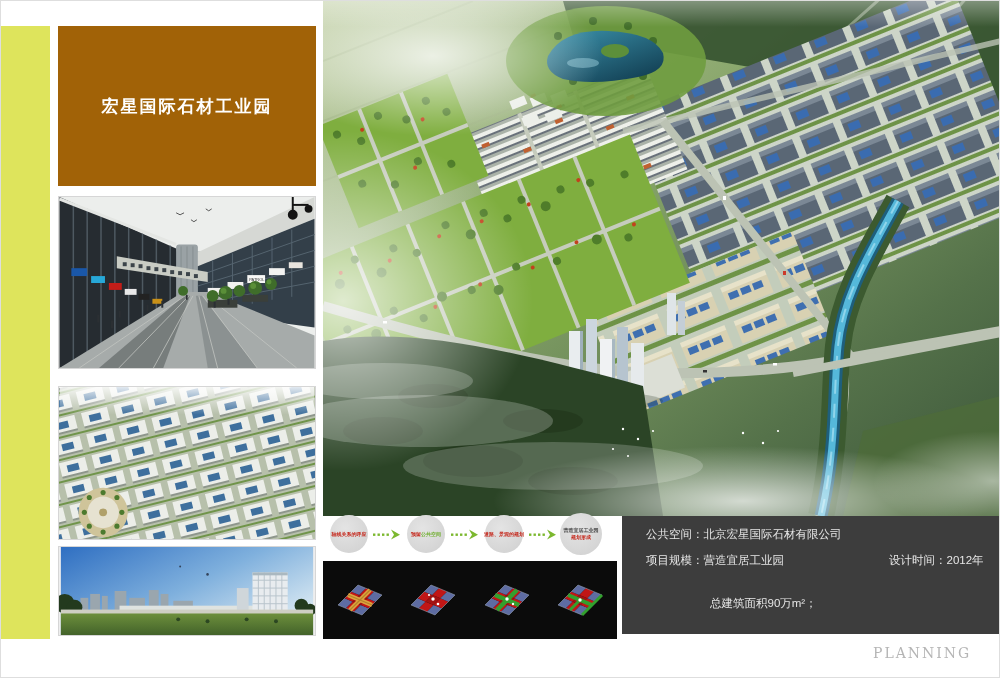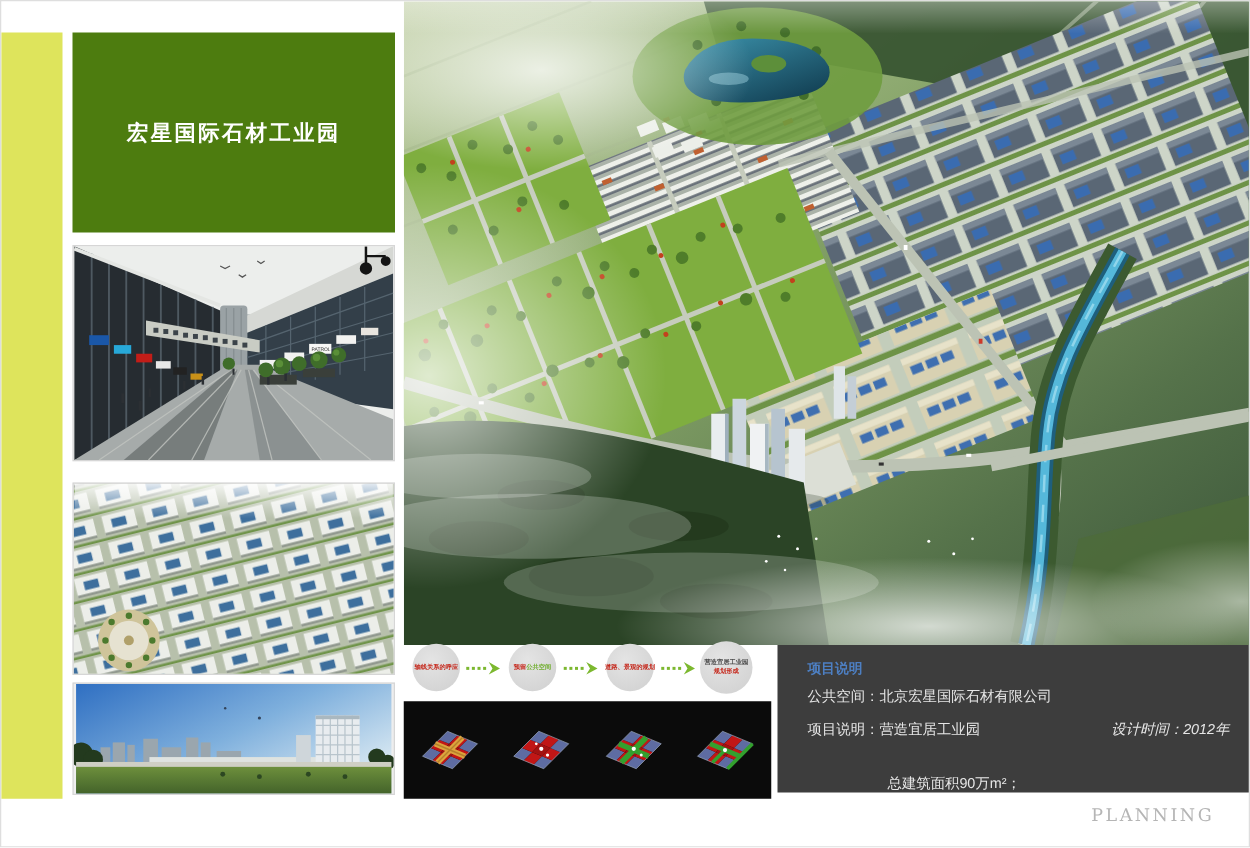--- a/index.html
+++ b/index.html
@@ -1,19 +1,19 @@
 <!DOCTYPE html>
 <html><head>
 <meta charset="utf-8">
 <style>
   html,body{margin:0;padding:0;background:#ffffff;}
   .board{position:relative;width:1000px;height:678px;background:#fff;overflow:hidden;
          font-family:"Liberation Sans",sans-serif;border:1px solid #dedede;box-sizing:border-box;}
   .stripe{position:absolute;left:0;top:25px;width:49px;height:613px;background:#dee45c;}
-  .title-box{position:absolute;left:57px;top:25px;width:258px;height:160px;background:#4d7c0f;
+  .title-box{position:absolute;left:57px;top:25px;width:258px;height:160px;background:#a16207;
              display:flex;align-items:center;justify-content:center;}
   .title-box span{color:#fff;font-size:17px;font-weight:bold;letter-spacing:2px;}
   .photo{position:absolute;left:57px;width:258px;overflow:hidden;border:1px solid #d6d6d6;box-sizing:border-box;background:#eee;}
   .photo svg{display:block;}
   .photo1{top:195px;height:173px;}
   .photo2{top:385px;height:154px;}
   .photo3{top:545px;height:90px;}
   .main-render{position:absolute;left:322px;top:0;width:678px;height:515px;overflow:hidden;}
   .flow{position:absolute;left:322px;top:512px;width:296px;height:48px;}
   .step{position:absolute;border-radius:50%;background:radial-gradient(circle at 40% 35%,#e4e4e4,#cfcfcf);
@@ -24,21 +24,21 @@
   .s3{left:162px;top:2px;width:38px;height:38px;}
   .s4{left:237px;top:0px;width:42px;height:42px;}
   .arrow{position:absolute;top:16px;}
   .a1{left:49px;} .a2{left:127px;} .a3{left:205px;}
   .concepts{position:absolute;left:322px;top:560px;width:294px;height:78px;background:#0b0b0b;
             display:flex;align-items:center;justify-content:space-around;}
   .info{position:absolute;left:621px;top:515px;width:379px;height:118px;background:#3d3d3d;
         box-sizing:border-box;padding:11px 0 0 24px;color:#e6e6e6;}
   .info-header{font-size:11px;font-weight:bold;margin-bottom:8px;}
   .info-row{position:relative;font-size:11.5px;margin-bottom:11px;white-space:nowrap;}
-  .info-right{position:absolute;left:243px;top:0;font-style:italic;}
+  .info-right{position:absolute;left:243px;top:0;}
   .indent{padding-left:64px;margin-top:28px;}
   .planning{position:absolute;left:872px;top:644px;font-family:"DejaVu Serif",serif;font-weight:normal;
             font-size:14px;color:#b5b5b5;letter-spacing:2px;}
 </style>
 </head>
 <body>
 
 <div class="board">
 
   <svg width="0" height="0" style="position:absolute">
@@ -612,26 +612,25 @@
     <svg width="56" height="50" viewBox="0 0 56 50">
       <use href="#flag"></use>
       <line x1="16" y1="20" x2="40" y2="30" stroke="#33a02e" stroke-width="4"></line>
       <line x1="30" y1="40" x2="50" y2="20" stroke="#33a02e" stroke-width="3"></line>
       <line x1="18" y1="35" x2="28" y2="25" stroke="#33a02e" stroke-width="3"></line>
       <circle cx="28" cy="25" r="1.7" fill="#ffffff"></circle>
     </svg>
   </div>
 
   <div class="info">
-    <div class="info-header" style="color: rgb(77, 127, 194);">项目说明</div>
     <div class="info-row">
       <span>公共空间：</span><span>北京宏星国际石材有限公司</span>
     </div>
     <div class="info-row">
-      <span>项目说明：</span><span>营造宜居工业园</span>
+      <span>项目规模：</span><span>营造宜居工业园</span>
       <span class="info-right"><span>设计时间：</span><span>2012年</span></span>
     </div>
     <div class="info-row indent">
       <span>总建筑面积90万m²；</span>
     </div>
   </div>
 
   <div class="planning">PLANNING</div>
 </div>
 

